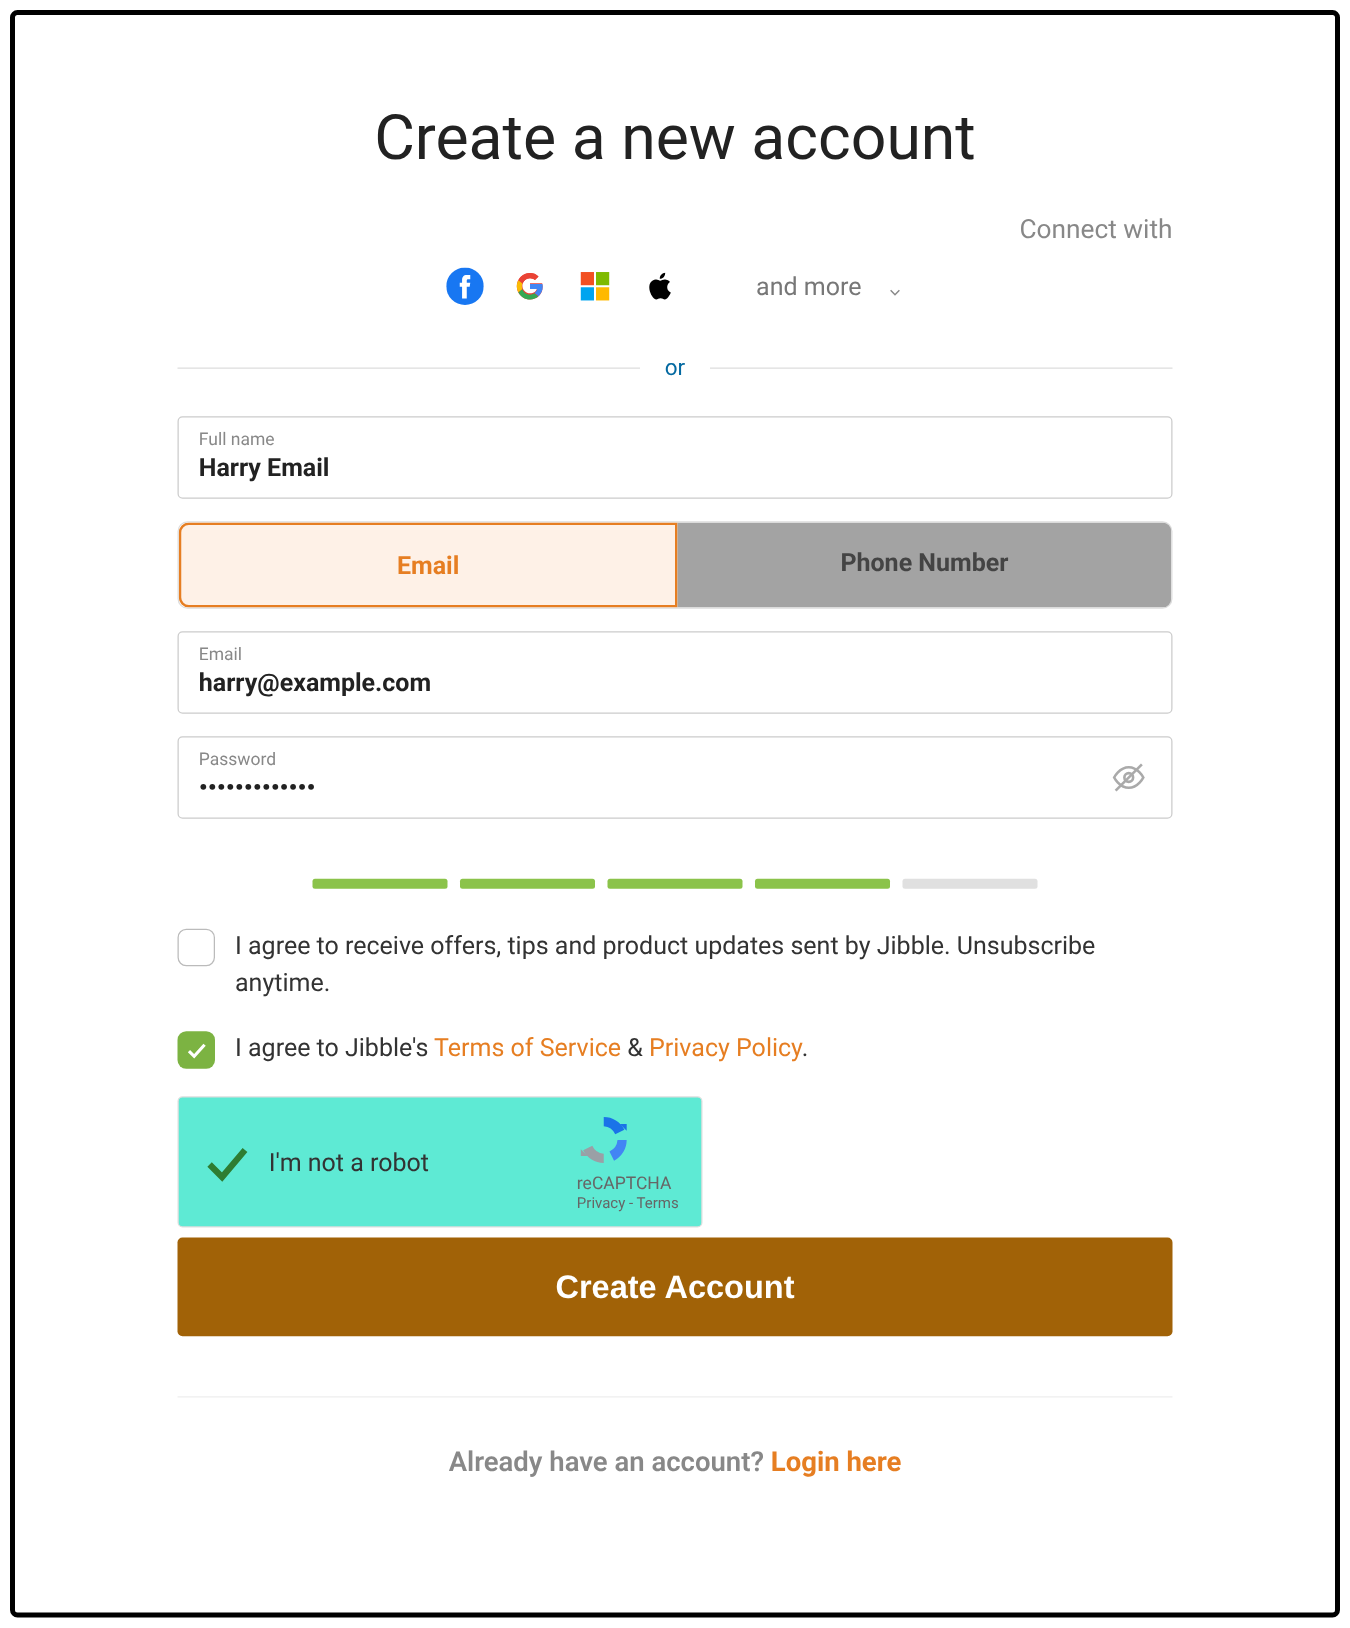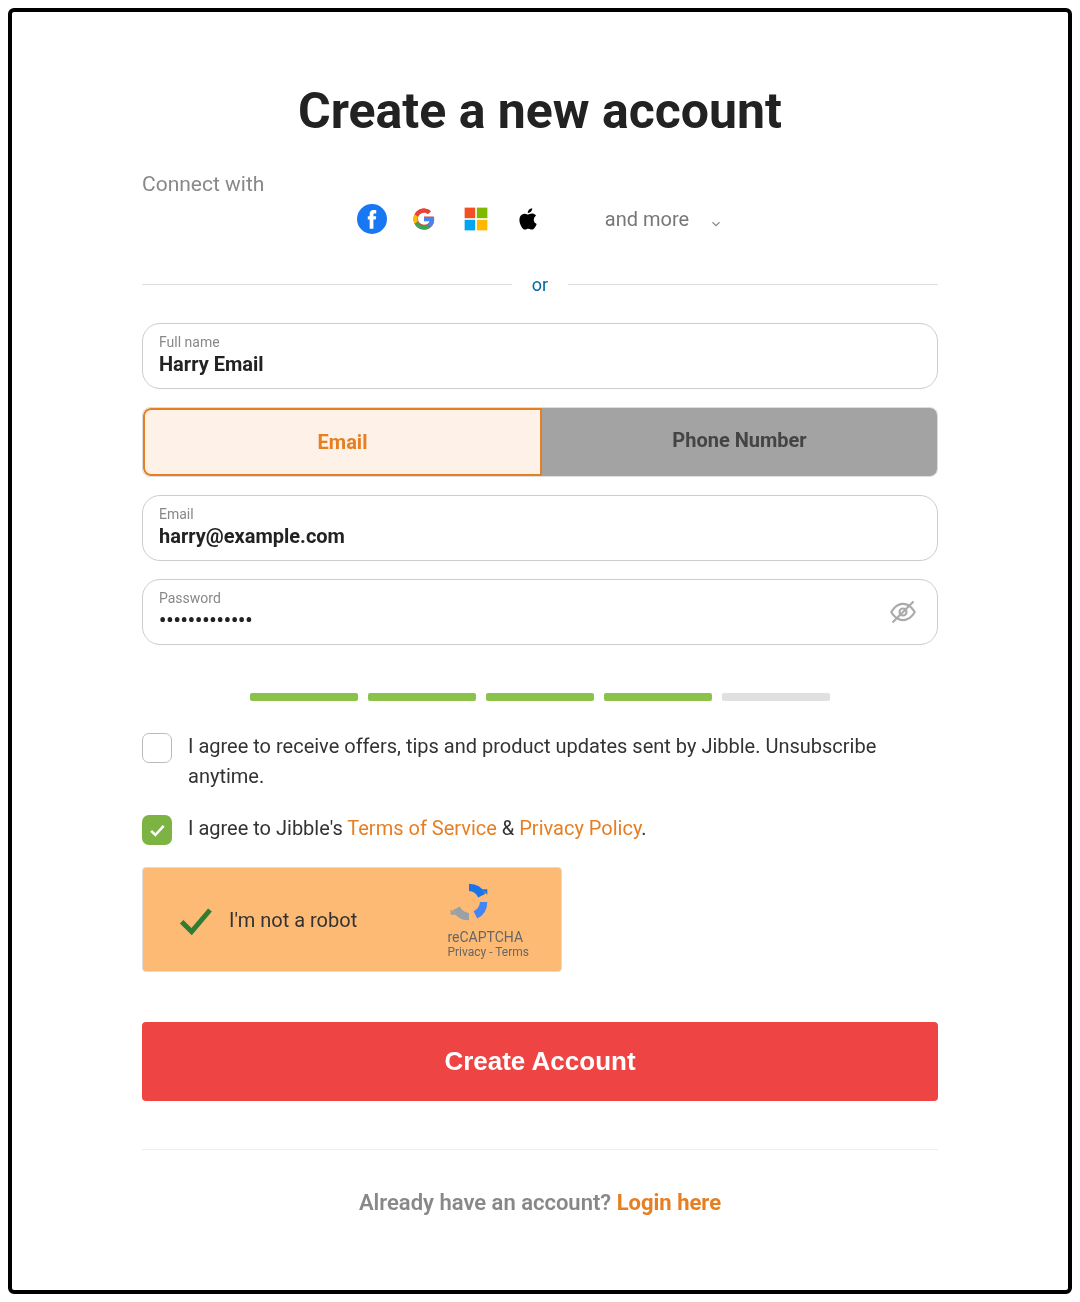--- a/index.html
+++ b/index.html
@@ -16,29 +16,29 @@
       border: 4px solid #000;
       border-radius: 6px;
       background: #fff;
       padding: 70px 130px 40px 130px;
       display: flex;
       flex-direction: column;
     }
     .page-title {
       text-align: center;
       font-size: 50px;
-      font-weight: 700;
+      font-weight: 400;
       color: #222;
       margin-bottom: 32px;
     }
     .connect-label {
-      text-align: left;
+      text-align: right;
       font-size: 21px;
       color: #888;
-      margin-bottom: 8px;
+      margin-bottom: 18px;
     }
     .social-row {
       display: flex;
       align-items: center;
       justify-content: center;
       gap: 22px;
       margin-bottom: 40px;
     }
     .social-icon { width: 30px; height: 30px; display:flex; align-items:center; justify-content:center; }
     .more-toggle {
@@ -53,21 +53,21 @@
     .divider-or {
       display: flex;
       align-items: center;
       gap: 20px;
       margin-bottom: 28px;
     }
     .divider-or .line { flex: 1; height: 1px; background: #ddd; }
     .divider-or .or { color: #0369a1; font-size: 18px; }
     .field-box {
       border: 1px solid #ccc;
-      border-radius: 18px;
+      border-radius: 4px;
       padding: 10px 16px 12px 16px;
       margin-bottom: 18px;
       position: relative;
     }
     .field-label {
       font-size: 14px;
       color: #888;
       margin-bottom: 2px;
     }
     .field-value {
@@ -136,47 +136,46 @@
       width: 30px; height: 30px; flex-shrink: 0;
       border-radius: 7px;
       display: flex; align-items: center; justify-content: center;
       margin-top: 2px;
     }
     .checkbox-unchecked { border: 1.5px solid #bbb; background: #fff; }
     .checkbox-checked { background: #7cb342; }
     .link { color: #e67e22; text-decoration: none; }
     .recaptcha {
       border: 1px solid #ddd;
-      background: #fdba74;
+      background: #5eead4;
       width: 420px;
       height: 105px;
       border-radius: 4px;
       display: flex;
       align-items: center;
-      padding: 0 32px;
+      padding: 0 18px;
       gap: 14px;
       margin-bottom: 8px;
       position: relative;
     }
     .recaptcha .check { color: #2e7d32; width: 40px; height: 40px; }
     .recaptcha .robot-text { font-size: 20px; color: #333; flex:1; }
     .recaptcha .badge { text-align: left; font-size: 12px; color: #666; }
     .recaptcha .badge .brand { font-size: 14px; margin-top:2px; }
     .primary-btn {
       width: 100%;
-      background: #ef4444;
+      background: #a16207;
       color: #fff;
       font-size: 26px;
       font-weight: 700;
       text-align: center;
       padding: 24px 0;
       border: none;
       border-radius: 4px;
       cursor: pointer;
-      margin-top: 42px;
     }
     .bottom-divider { height: 1px; background: #eee; margin: 48px 0 40px 0; }
     .footer-text {
       text-align: center;
       font-size: 22px;
       color: #888;
       font-weight: 600;
     }
     .footer-text .link { font-weight: 700; text-align: center; }
   </style>

